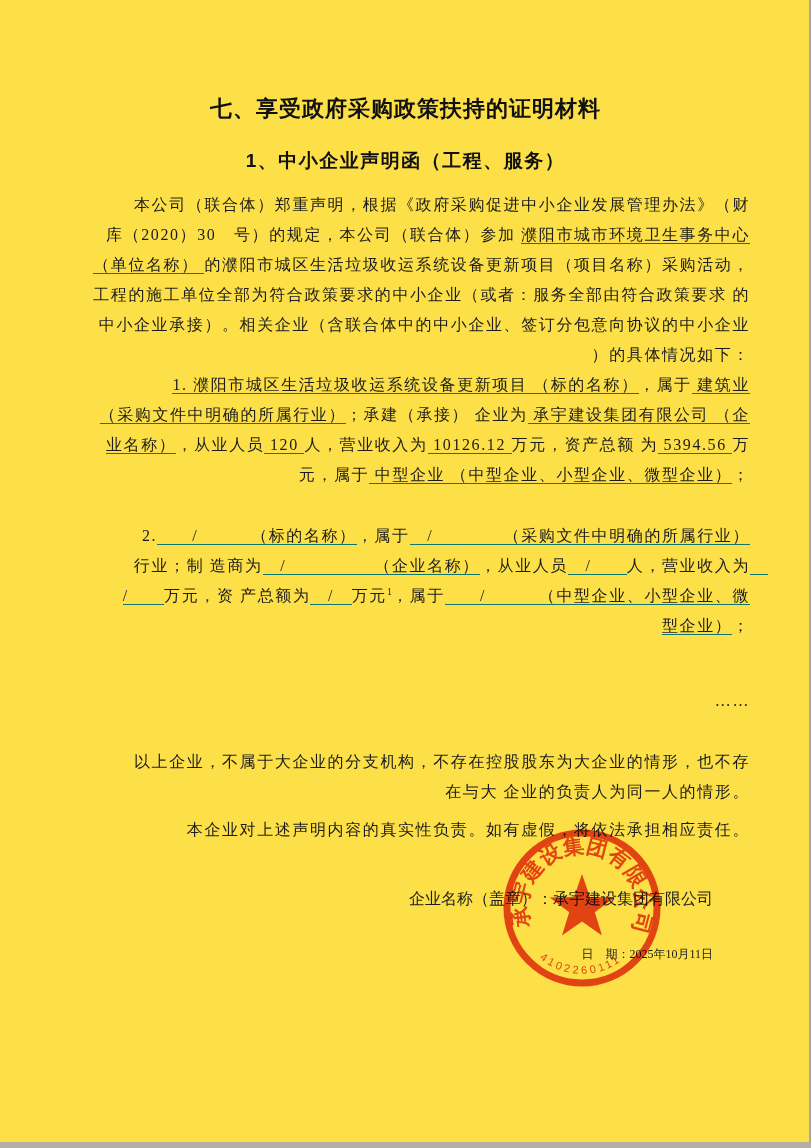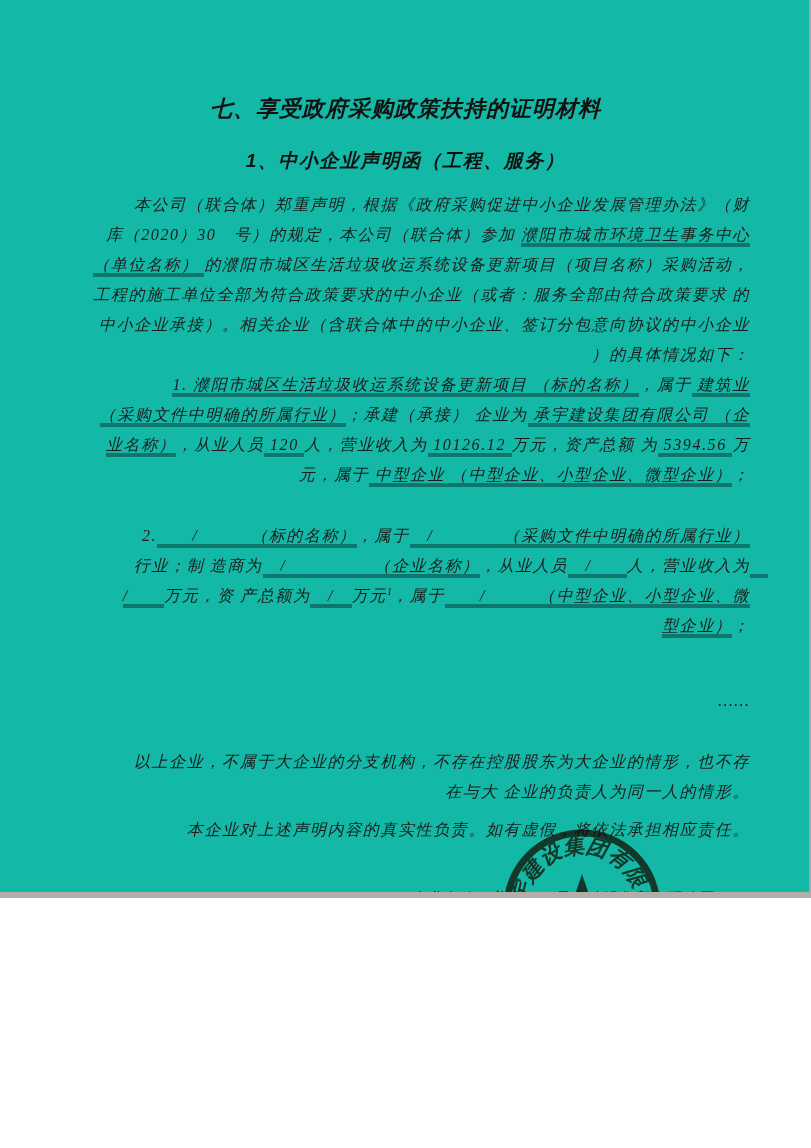--- a/index.html
+++ b/index.html
@@ -1,38 +1,37 @@
 <!DOCTYPE html>
 <html><head>
 <meta charset="utf-8">
 <style>
   html,body { margin:0; padding:0; background:#ffffff; }
   .page {
-    position:relative; width:811px; height:898px; background:#14b8a6;
+    position:relative; width:811px; height:1148px; background:#fde047;
     overflow:hidden; font-family:"Liberation Serif","DejaVu Serif",serif;
     color:#1c1c1c;
-    font-style:italic;
   }
   .section-title {
     position:absolute; top:94px; left:0; width:100%; margin:0;
     text-align:center; font-size:22px; font-weight:bold; letter-spacing:1px;
     font-family:"Liberation Sans","DejaVu Sans",sans-serif; color:#111;
   }
   .doc-title {
     position:absolute; top:148px; left:0; width:100%; margin:0;
     text-align:center; font-size:19px; font-weight:bold; letter-spacing:1.5px;
     font-family:"Liberation Sans","DejaVu Sans",sans-serif; color:#111;
   }
   .doc-body { position:absolute; left:60px; top:190px; width:690px; }
   .line {
     height:30px; line-height:30px; font-size:16px; letter-spacing:1.6px;
     white-space:nowrap;
     text-align:right;
   }
-  .line .u { border-bottom:4px solid #0f766e; }
+  .line .u { border-bottom:1px solid #0f766e; }
   .line sup { font-size:10px; line-height:0; letter-spacing:0; }
   .sig-line {
     position:absolute; top:889px; right:98px; font-size:16px;
     line-height:20px; white-space:nowrap; color:#1c1c1c;
   }
   .date-line {
     position:absolute; top:944px; right:98px; font-size:12px;
     line-height:20px; white-space:nowrap; color:#1c1c1c;
   }
   .stamp {

